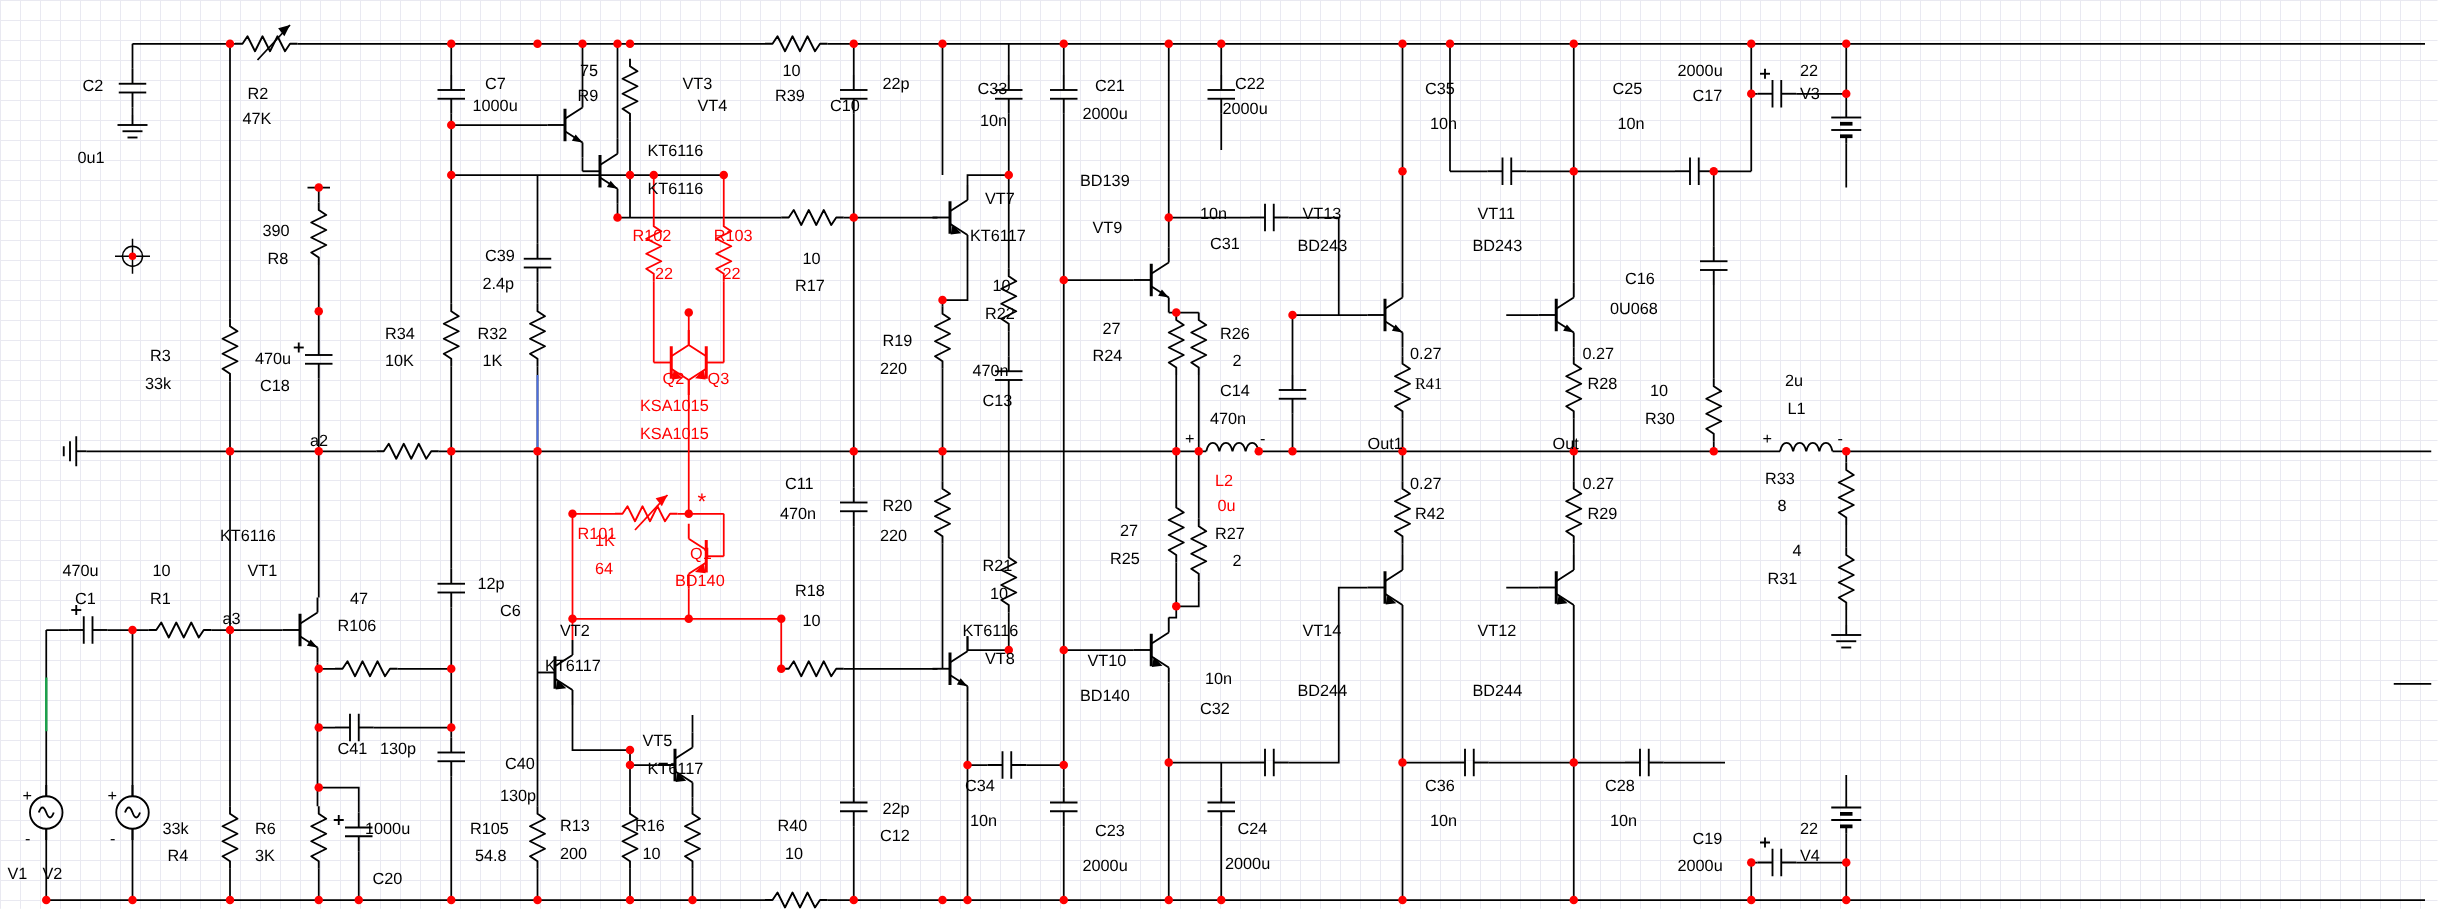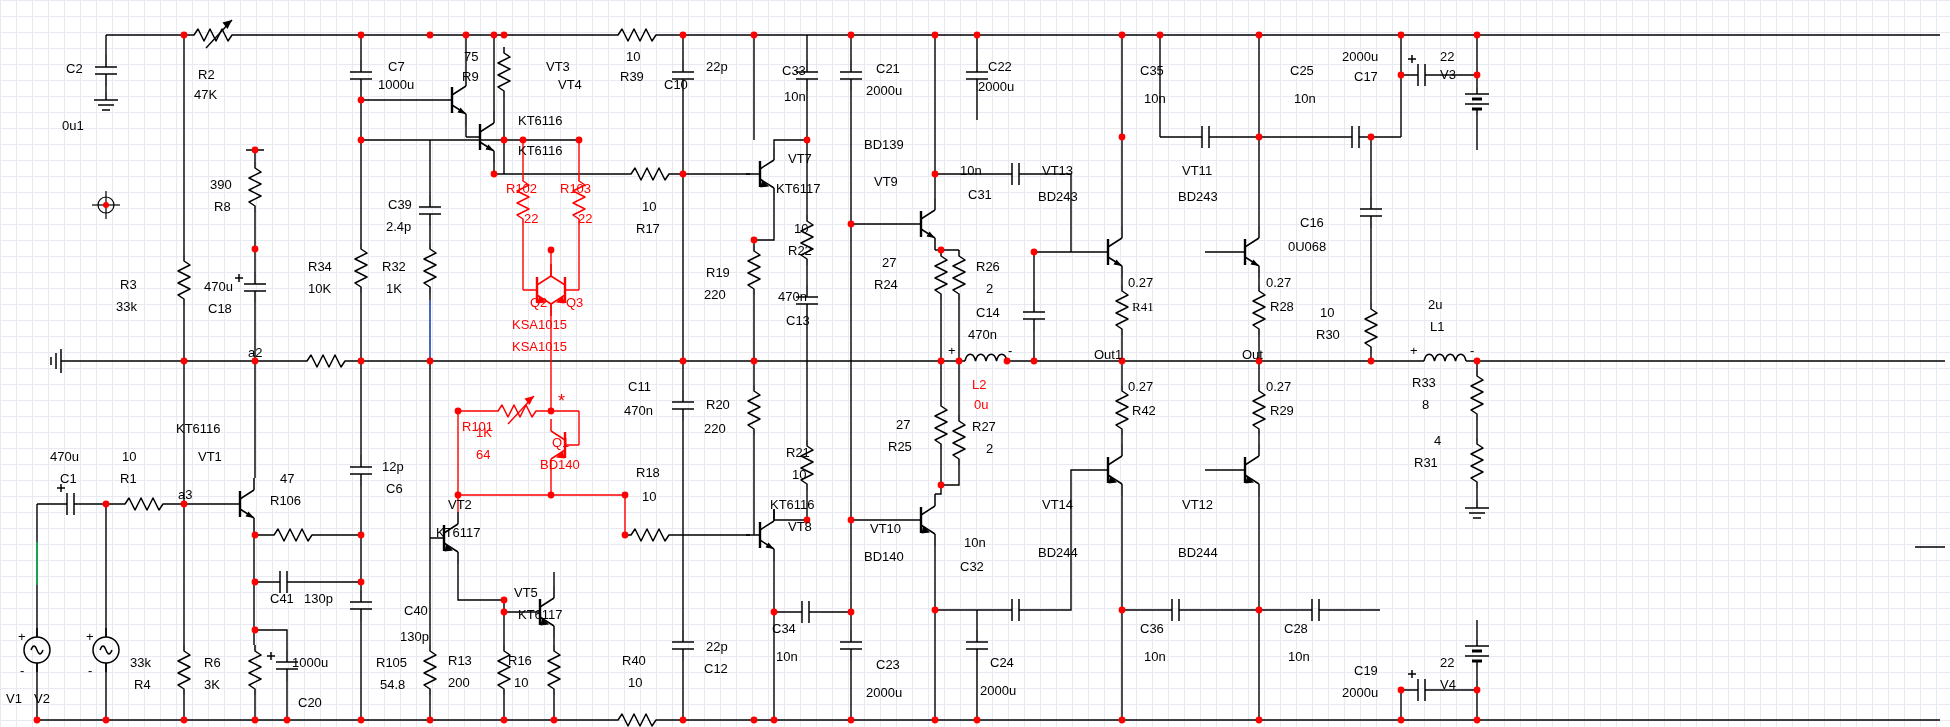--- a/index.html
+++ b/index.html
@@ -389,21 +389,21 @@
     <span style="left: 204px; top: 280px;">470u</span>
     <span style="left: 208px; top: 302px;">C18</span>
     <span style="left: 308px; top: 260px;">R34</span>
     <span style="left: 308px; top: 282px;">10K</span>
     <span style="left: 382px; top: 260px;">R32</span>
     <span style="left: 386px; top: 282px;">1K</span>
     <span style="left: 388px; top: 198px;">C39</span>
     <span style="left: 386px; top: 220px;">2.4p</span>
     <span class="red" style="left: 506px; top: 182px;">R102</span>
     <span class="red" style="left: 524px; top: 212px;">22</span>
-    <span class="red" style="left: 560px; top: 182px;">R103</span>
+    <span class="red" style="left: 560px; top: 182px; padding-left: 11px;">R103</span>
     <span class="red" style="left: 578px; top: 212px;">22</span>
     <span style="left: 642px; top: 200px;">10</span>
     <span style="left: 636px; top: 222px;">R17</span>
     <span style="left: 706px; top: 266px;">R19</span>
     <span style="left: 704px; top: 288px;">220</span>
     <span style="left: 794px; top: 222px;">10</span>
     <span style="left: 788px; top: 244px;">R22</span>
     <span style="left: 778px; top: 290px;">470n</span>
     <span style="left: 786px; top: 314px;">C13</span>
     <span style="left: 882px; top: 256px;">27</span>
@@ -455,21 +455,21 @@
     <span style="left: 176px; top: 422px;">KT6116</span>
     <span style="left: 198px; top: 450px;">VT1</span>
     <span style="left: 50px; top: 450px;">470u</span>
     <span style="left: 60px; top: 472px;">C1</span>
     <span style="left: 122px; top: 450px;">10</span>
     <span style="left: 120px; top: 472px;">R1</span>
     <span style="left: 178px; top: 488px;">a3</span>
     <span style="left: 280px; top: 472px;">47</span>
     <span style="left: 270px; top: 494px;">R106</span>
     <span style="left: 382px; top: 460px;">12p</span>
-    <span style="left: 386px; top: 482px; text-align: right;">C6</span>
+    <span style="left: 400px; top: 482px; text-align: right;">C6</span>
     <span style="left: 448px; top: 498px;">VT2</span>
     <span style="left: 436px; top: 526px;">KT6117</span>
     <span style="left: 270px; top: 592px; text-align: center;">C41</span>
     <span style="left: 304px; top: 592px;">130p</span>
     <span style="left: 404px; top: 604px;">C40</span>
     <span style="left: 400px; top: 630px;">130p</span>
     <span style="left: 514px; top: 586px;">VT5</span>
     <span style="left: 518px; top: 608px;">KT6117</span>
     <span style="left: 292px; top: 656px;">1000u</span>
     <span style="left: 298px; top: 696px;">C20</span>

